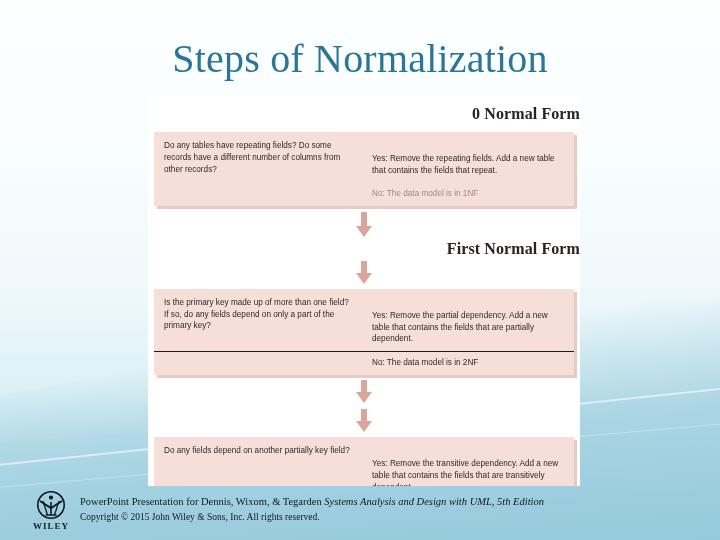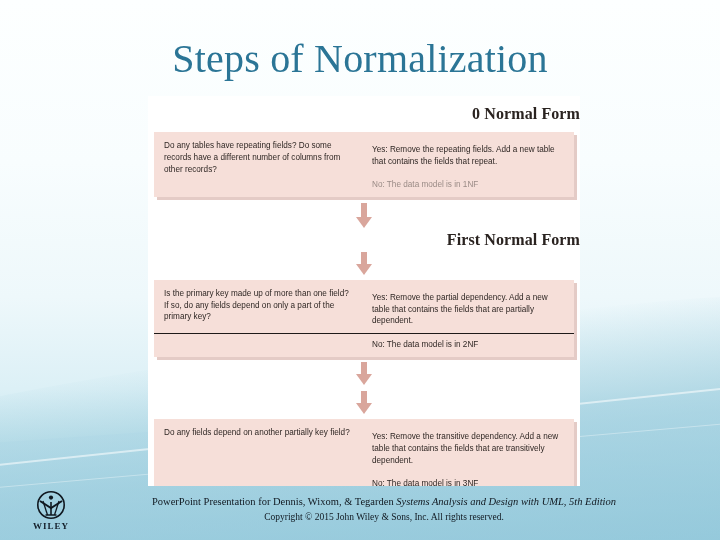--- a/index.html
+++ b/index.html
@@ -123,21 +123,21 @@
     display: flex;
   }
   .qbox-col-left {
     width: 50%;
     box-sizing: border-box;
     padding: 8px 10px 6px 10px;
   }
   .qbox-col-right {
     width: 50%;
     box-sizing: border-box;
-    padding: 12px 10px 6px 8px;
+    padding: 21px 10px 6px 8px;
   }
   .qtext {
     font-family: "Liberation Sans", sans-serif;
     font-size: 8.2px;
     line-height: 1.45;
     color: #2f2724;
   }
   .qtext.faded {
     color: #9a8b86;
   }
@@ -176,21 +176,20 @@
     font-family: "Liberation Serif", serif;
     font-weight: bold;
     font-size: 9px;
     letter-spacing: 1px;
     color: #14202b;
     margin-top: -1px;
   }
   #footer-text {
     flex: 1;
     padding-top: 4px;
-    text-align: center;
   }
   .footer-line {
     font-family: "Liberation Serif", serif;
     font-size: 10.5px;
     line-height: 1.5;
     color: #101820;
     white-space: nowrap;
   }
   .footer-line .em {
     font-style: italic;

